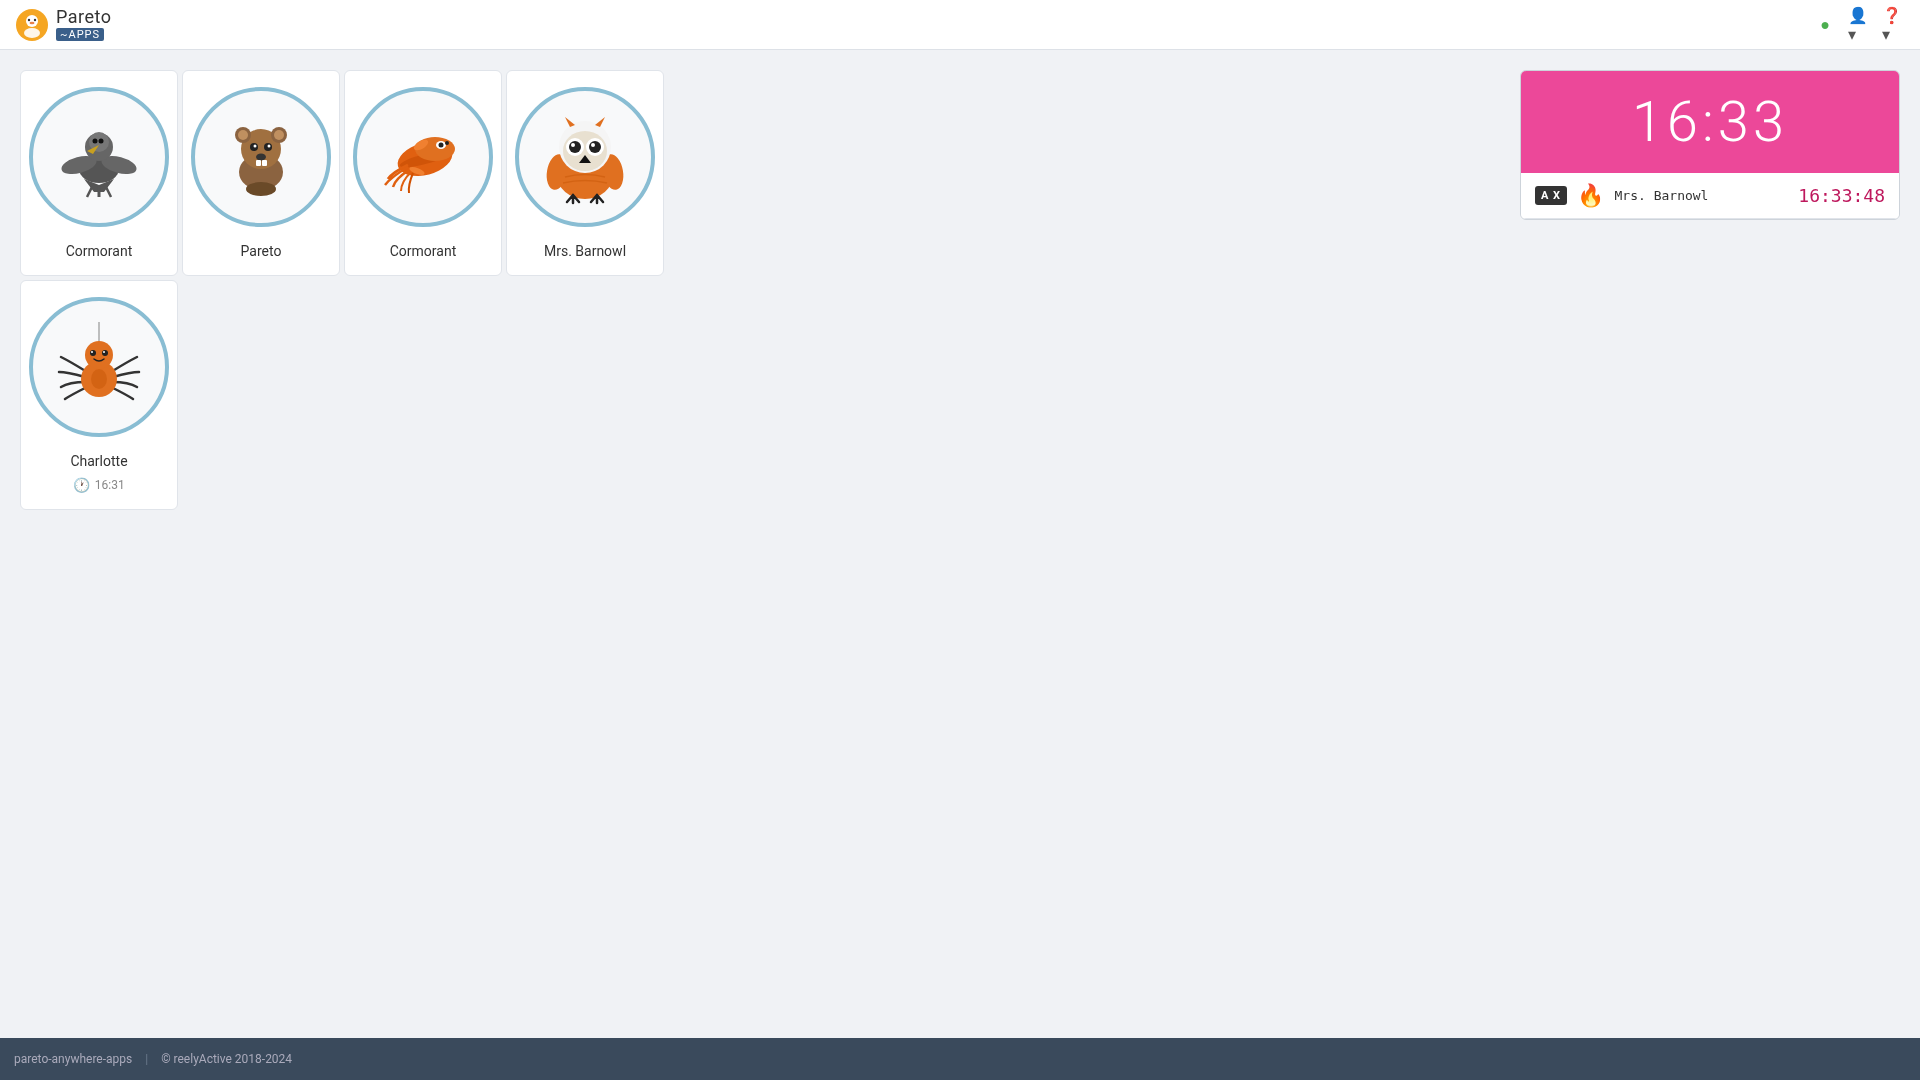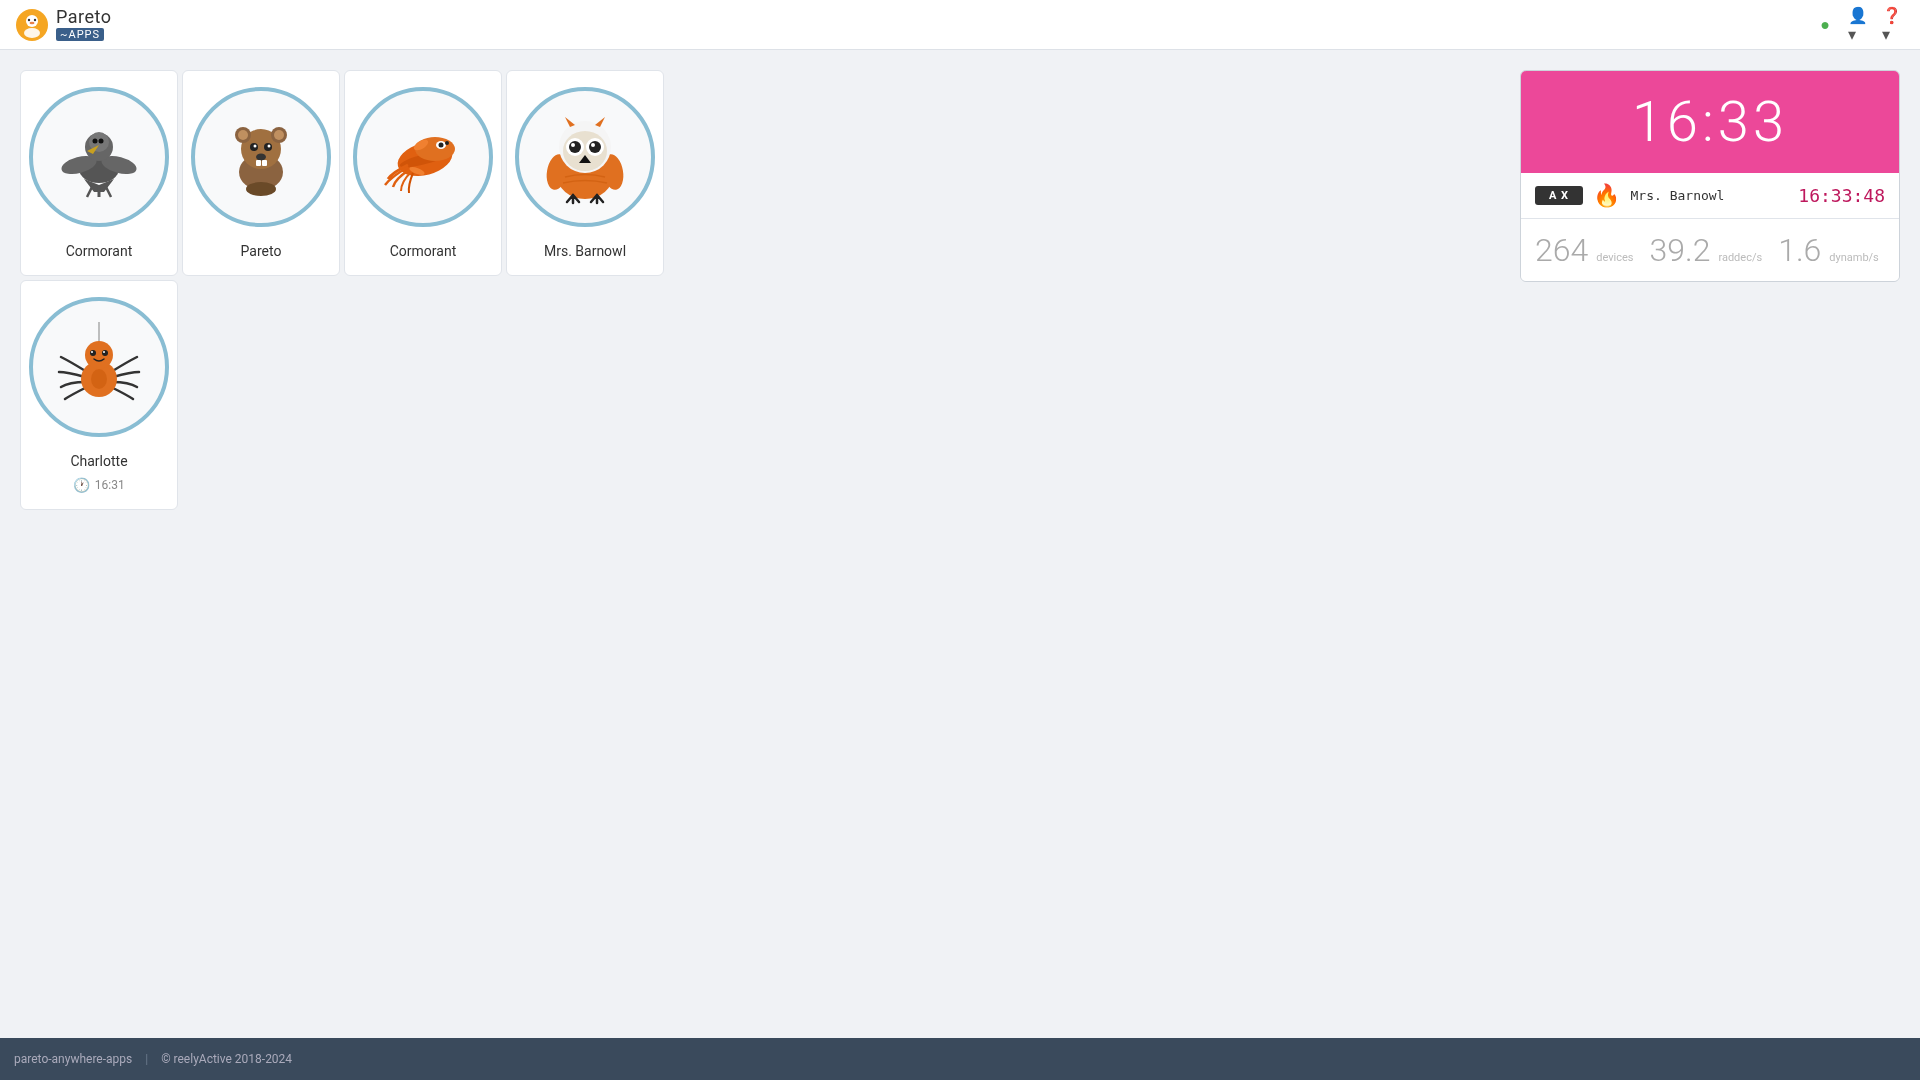--- a/index.html
+++ b/index.html
@@ -171,21 +171,21 @@
       display: flex;
       align-items: center;
       gap: 10px;
       font-size: 13px;
     }
     .stats-ab-badge {
       background: #333;
       color: #fff;
       font-size: 11px;
       font-weight: 700;
-      padding: 3px 14px;
+      padding: 3px 6px;
       border-radius: 3px;
       letter-spacing: 1px;
     }
     .stats-flame {
       font-size: 22px;
       color: #f5a623;
     }
     .stats-device-name {
       flex: 1;
       color: #333;
@@ -422,28 +422,20 @@
     </div>
 
     <div class="stats-panel">
       <div class="stats-clock">16:33</div>
       <div class="stats-active-device">
         <span class="stats-ab-badge">A X</span>
         <span class="stats-flame">🔥</span>
         <span class="stats-device-name">Mrs. Barnowl</span>
         <span class="stats-device-time">16:33:48</span>
       </div>
-      <div class="stats-metrics">
-        <span class="metric-value">264</span>
-        <span class="metric-label">devices</span>
-        <span class="metric-value">39.2</span>
-        <span class="metric-label">raddec/s</span>
-        <span class="metric-value">1.6</span>
-        <span class="metric-label">dynamb/s</span>
-      </div>
     </div>
 
   </div>
 </main>
 
 <footer class="footer">
   <span>pareto-anywhere-apps</span>
   <span class="footer-sep">|</span>
   <span>© reelyActive 2018-2024</span>
 </footer>

